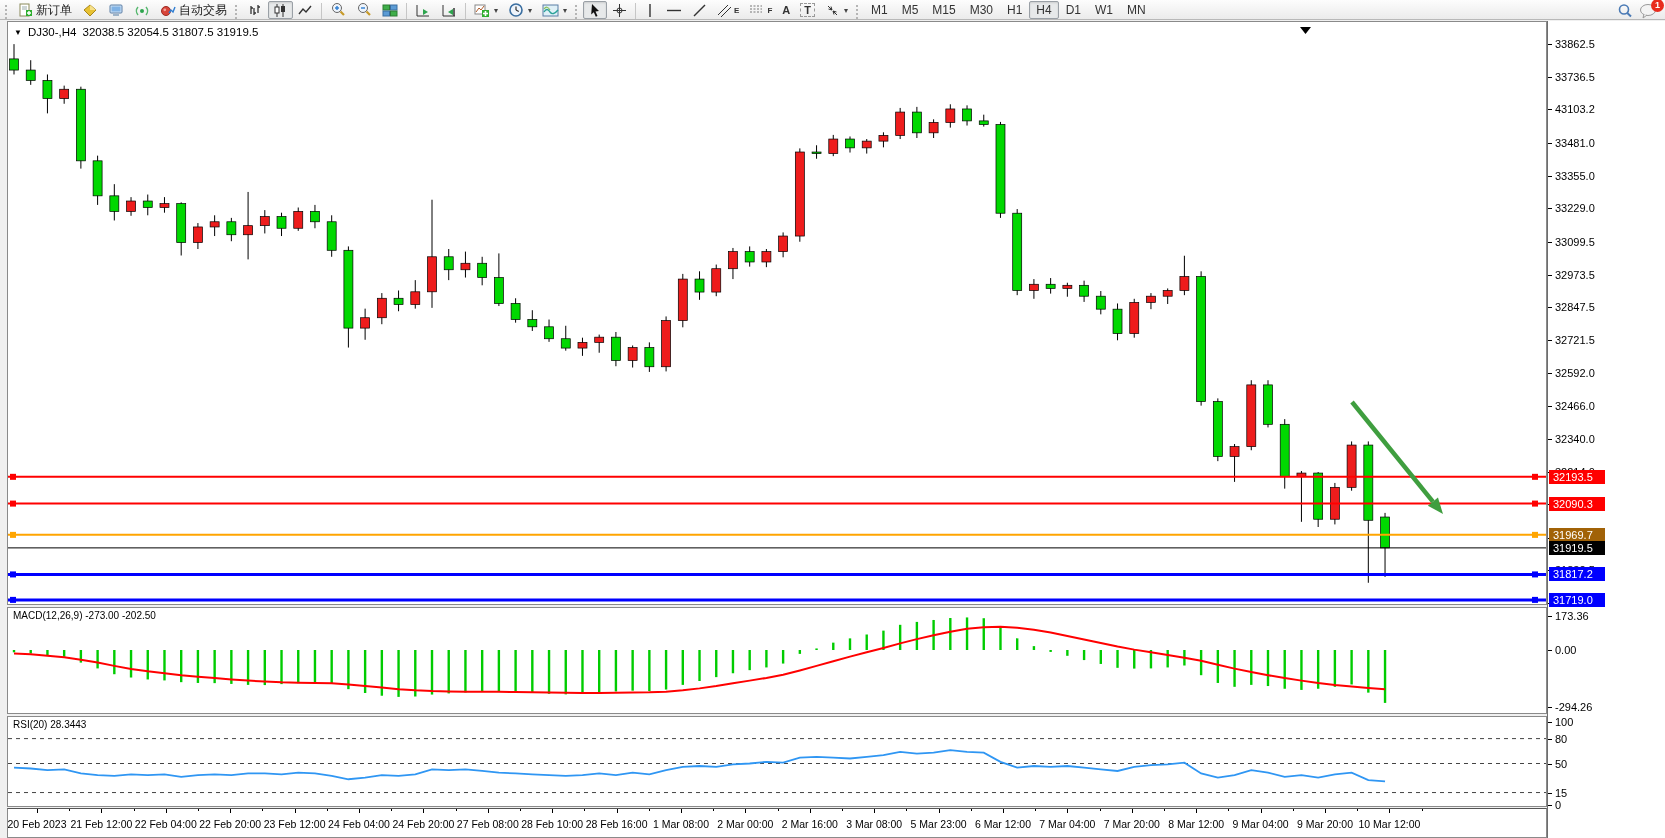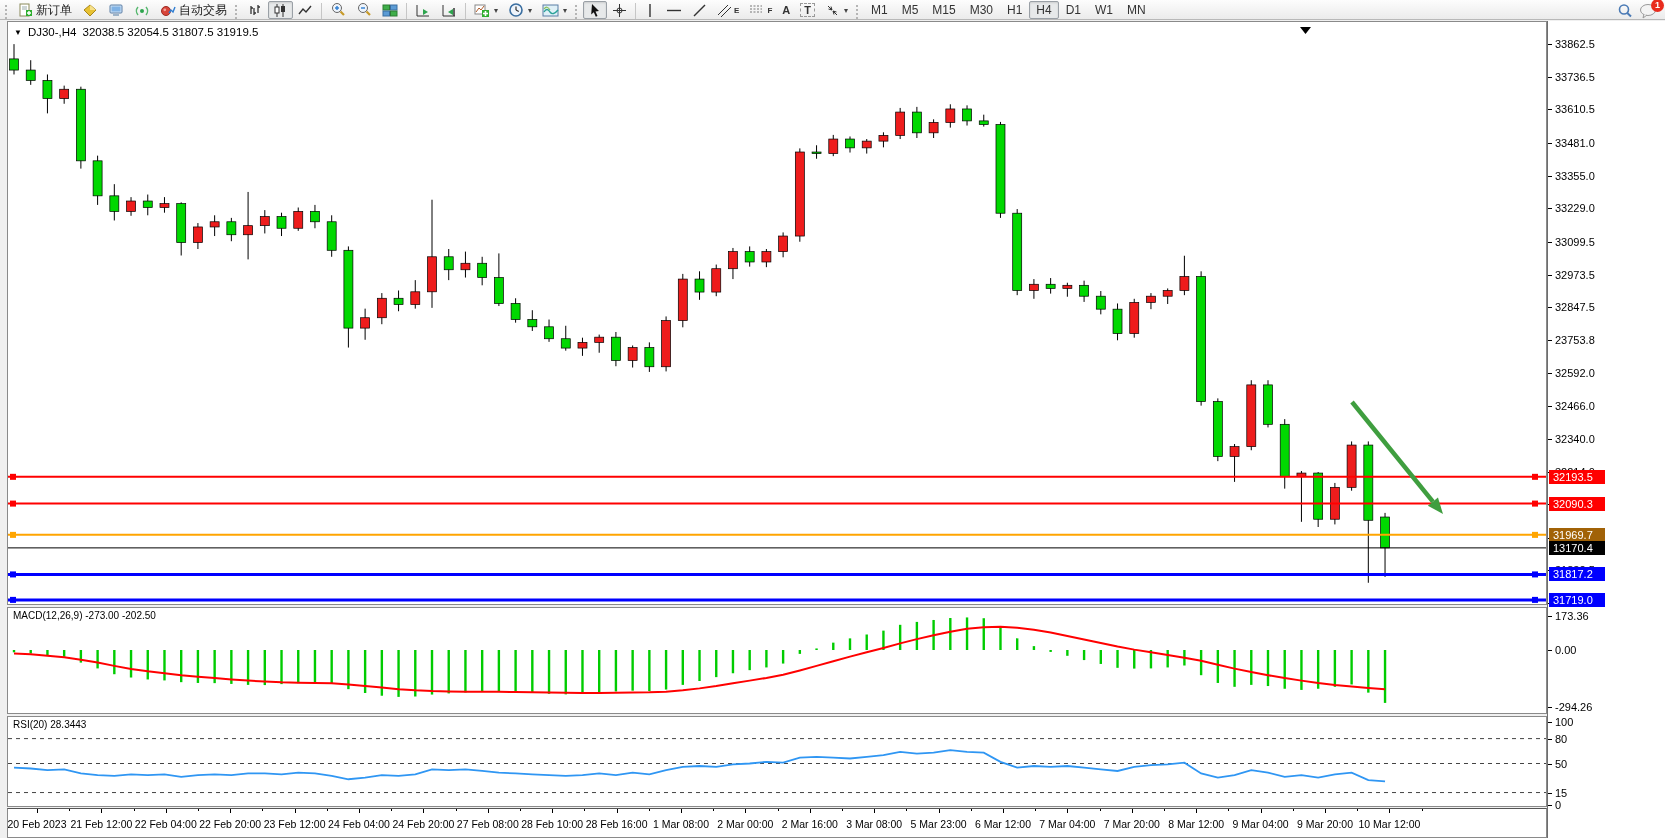--- a/index.html
+++ b/index.html
@@ -341,35 +341,35 @@
     <div class="tlabel" style="left: 1381.4px;">10 Mar 12:00</div>
     <div class="ttick" style="left: 1381.4px;"></div>
     <div class="ttick minor" style="left: 1413.6px;"></div>
   </div>
 <div class="price-axis" id="price-axis">
     <div class="tickmark" style="top: 23px;"></div>
     <div class="axlabel" style="top: 17px;">33862.5</div>
     <div class="tickmark" style="top: 55.6763px;"></div>
     <div class="axlabel" style="top: 49.6763px;">33736.5</div>
     <div class="tickmark" style="top: 88.3527px;"></div>
-    <div class="axlabel" style="top: 82.3527px;">33610.5</div>
+    <div class="axlabel" style="top: 82.3527px;">43103.2</div>
     <div class="tickmark" style="top: 121.937px;"></div>
     <div class="axlabel" style="top: 115.937px;">33481.0</div>
     <div class="tickmark" style="top: 154.613px;"></div>
     <div class="axlabel" style="top: 148.613px;">33355.0</div>
     <div class="tickmark" style="top: 187.289px;"></div>
     <div class="axlabel" style="top: 181.289px;">33229.0</div>
     <div class="tickmark" style="top: 220.873px;"></div>
     <div class="axlabel" style="top: 214.873px;">33099.5</div>
     <div class="tickmark" style="top: 253.55px;"></div>
     <div class="axlabel" style="top: 247.55px;">32973.5</div>
     <div class="tickmark" style="top: 286.226px;"></div>
     <div class="axlabel" style="top: 280.226px;">32847.5</div>
     <div class="tickmark" style="top: 318.902px;"></div>
-    <div class="axlabel" style="top: 312.902px;">23753.8</div>
+    <div class="axlabel" style="top: 312.902px;">32721.5</div>
     <div class="tickmark" style="top: 352.487px;"></div>
     <div class="axlabel" style="top: 346.487px;">32592.0</div>
     <div class="tickmark" style="top: 385.163px;"></div>
     <div class="axlabel" style="top: 379.163px;">32466.0</div>
     <div class="tickmark" style="top: 417.839px;"></div>
     <div class="axlabel" style="top: 411.839px;">32340.0</div>
     <div class="tickmark" style="top: 450.516px;"></div>
     <div class="axlabel" style="top: 444.516px;">32214.0</div>
     <div class="tickmark" style="top: 483.192px;"></div>
     <div class="axlabel" style="top: 477.192px;">32088.0</div>
@@ -391,21 +391,21 @@
     <div class="axlabel" style="top: 711.6px;">80</div>
     <div class="tickmark" style="top: 742.5px;"></div>
     <div class="axlabel" style="top: 736.5px;">50</div>
     <div class="tickmark" style="top: 771.55px;"></div>
     <div class="axlabel" style="top: 765.55px;">15</div>
     <div class="tickmark" style="top: 784px;"></div>
     <div class="axlabel" style="top: 778px;">0</div>
     <div class="flag" style="top: 448.832px; background: rgb(255, 0, 0);">32193.5</div>
     <div class="flag" style="top: 475.595px; background: rgb(255, 0, 0);">32090.3</div>
     <div class="flag" style="top: 506.871px; background: #a16207;">31969.7</div>
-    <div class="flag" style="top: 519.89px; background: rgb(0, 0, 0);">13170.4</div>
+    <div class="flag" style="top: 519.89px; background: rgb(0, 0, 0);">31919.5</div>
     <div class="flag" style="top: 546.42px; background: rgb(0, 0, 255);">31817.2</div>
     <div class="flag" style="top: 571.887px; background: rgb(0, 0, 255);">31719.0</div>
   </div>
 
 <svg id="main-svg" style="position:absolute;left:8px;top:22px;" width="1538" height="582">
     <line x1="6" y1="22.129668049792528" x2="6" y2="52.47199170124482" stroke="#000000" stroke-width="1"></line>
     <rect x="1.5" y="36.91182572614108" width="9" height="11.15145228215767" fill="#00d800" stroke="#000" stroke-width="0.7"></rect>
     <line x1="22.72" y1="38.20850622406639" x2="22.72" y2="62.8454356846473" stroke="#000000" stroke-width="1"></line>
     <rect x="18.22" y="48.06327800829875" width="9" height="10.373443983402495" fill="#00d800" stroke="#000" stroke-width="0.7"></rect>
     <line x1="39.44" y1="52.47199170124482" x2="39.44" y2="91.37240663900415" stroke="#000000" stroke-width="1"></line>

